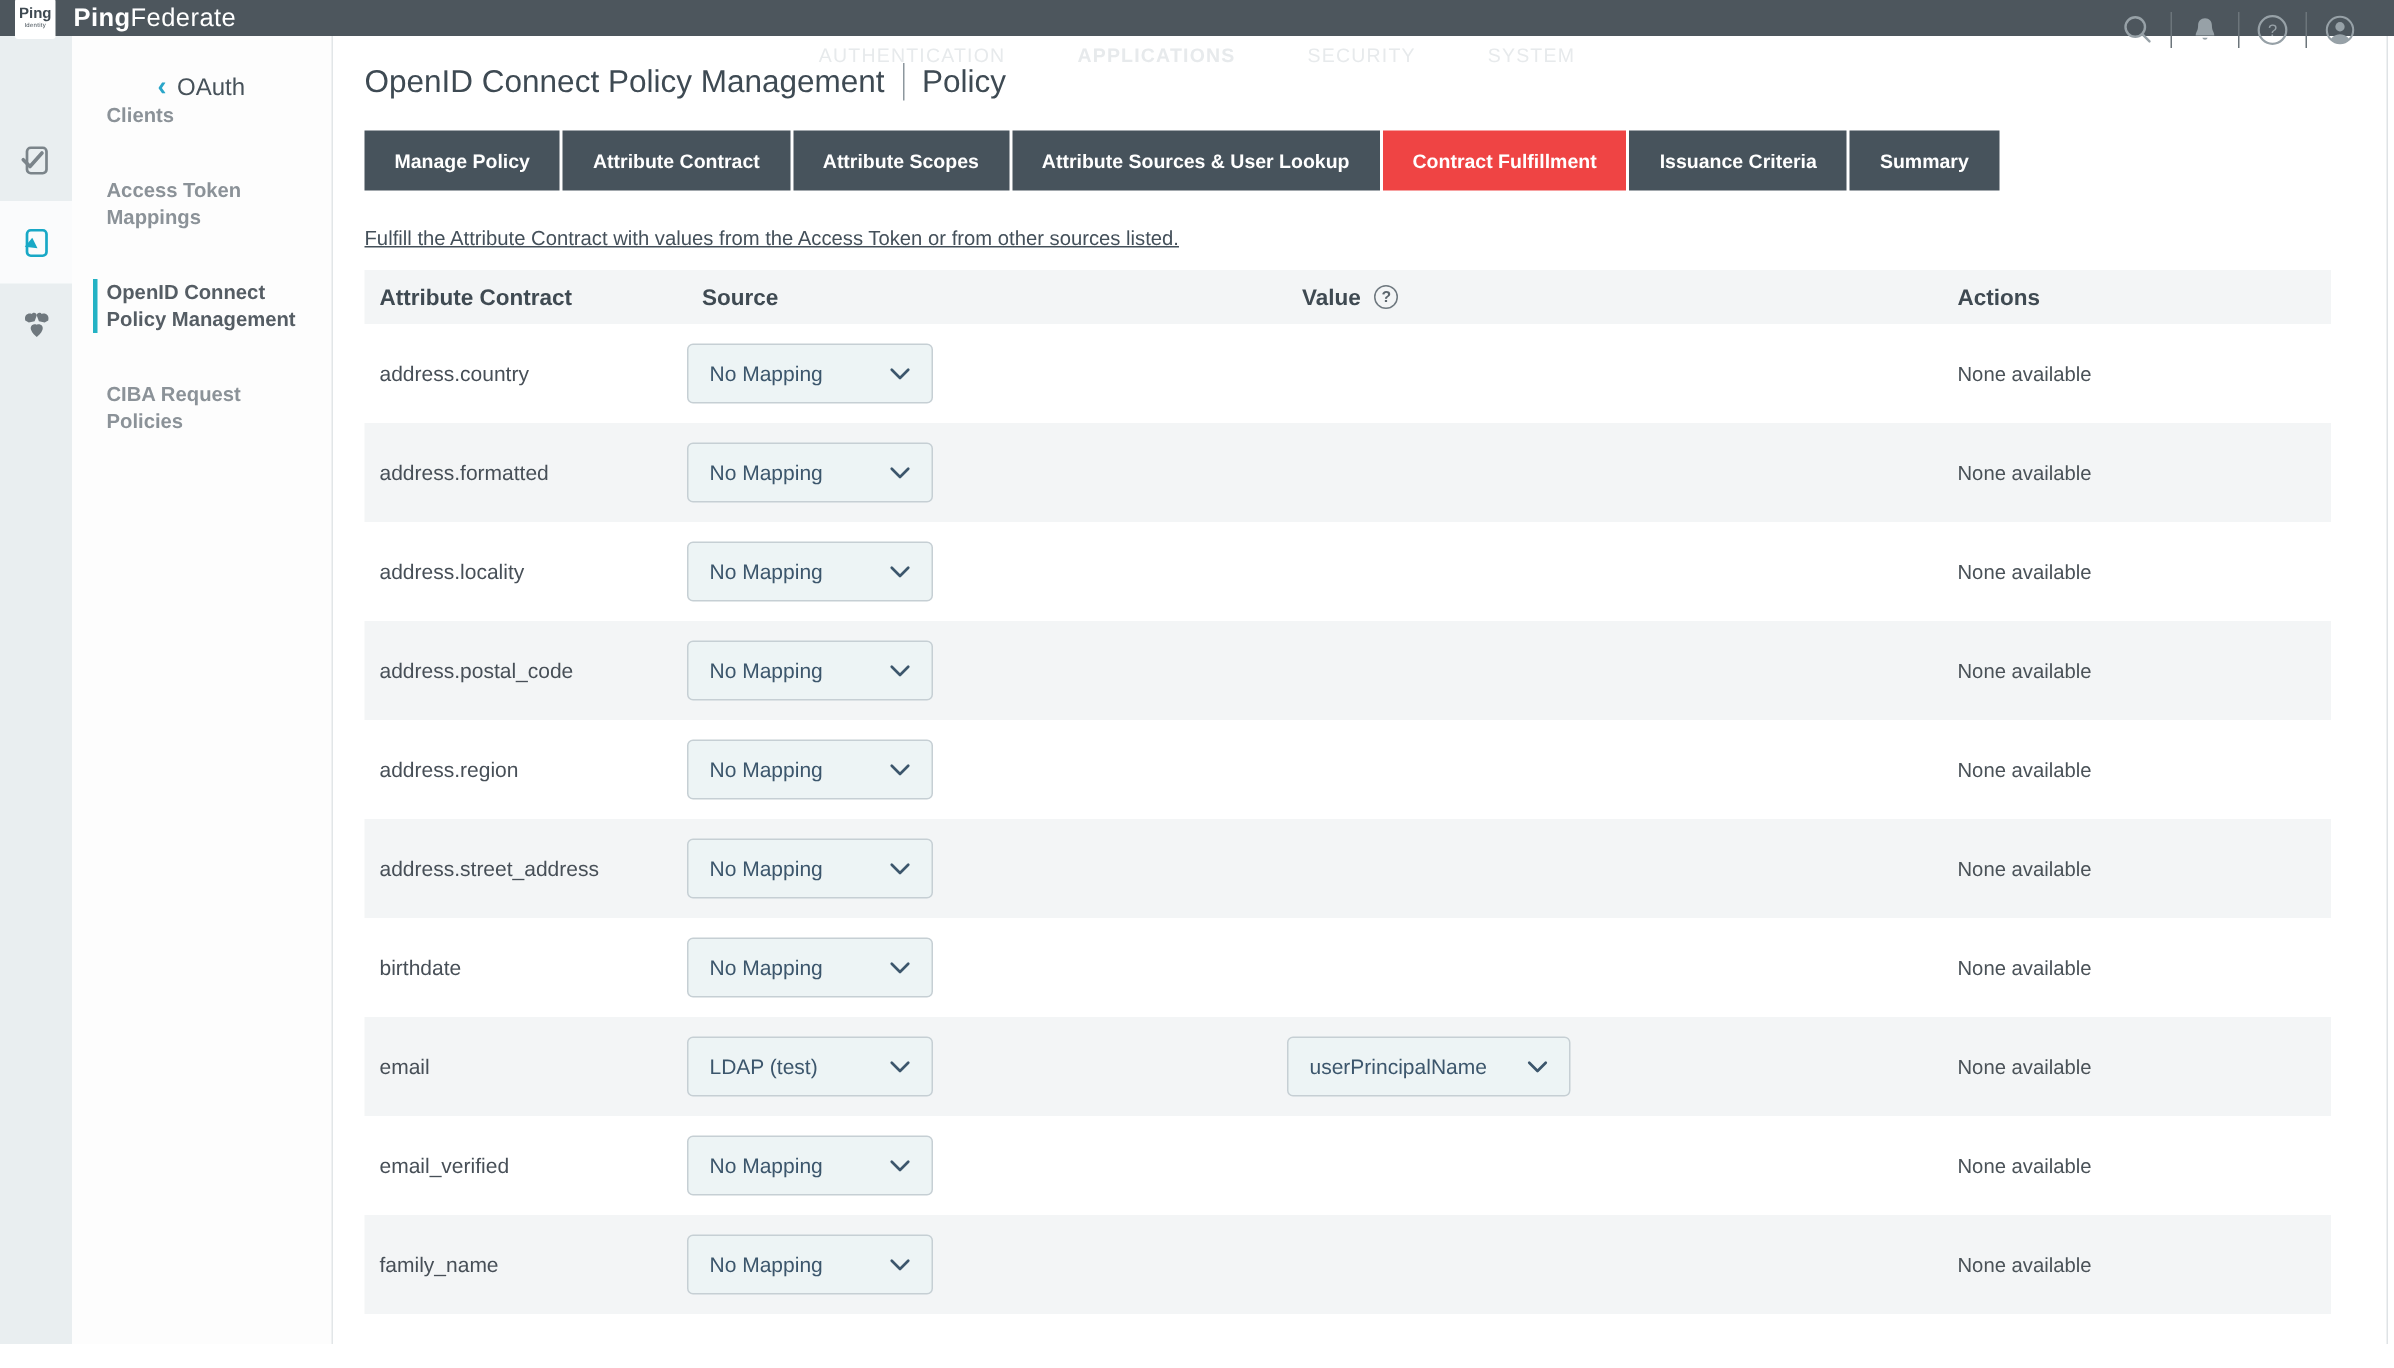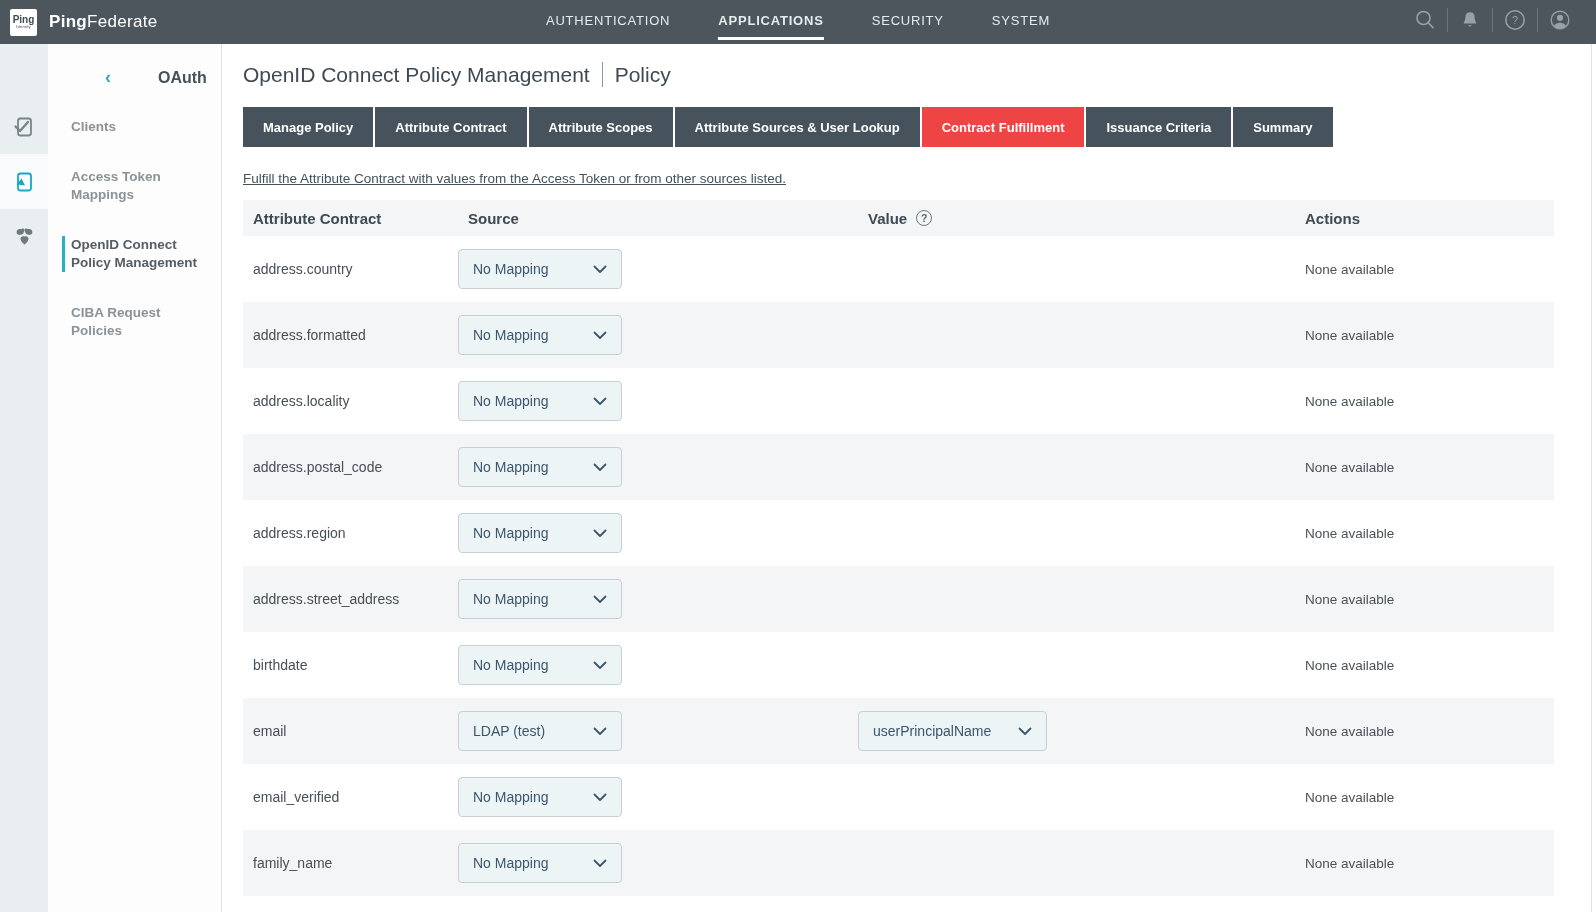--- a/index.html
+++ b/index.html
@@ -1,29 +1,29 @@
 <!DOCTYPE html>
 <html><head>
 <meta charset="utf-8">
 <style>
   * { margin:0; padding:0; box-sizing:border-box; }
   html,body { width:1596px; height:912px; overflow:hidden; background:#fff;
               font-family:"Liberation Sans", sans-serif; }
 
   
-  .topbar { height:44px; background:#4d565d; display:flex; align-items:center;
+  .topbar { height:24px; background:#4d565d; display:flex; align-items:center;
             position:relative; color:#fff; }
   .logo-box { width:27px; height:27px; background:#fff; border-radius:2px;
               margin-left:10px; display:flex; flex-direction:column;
               align-items:center; justify-content:center; line-height:1; }
   .logo-box .lg1 { color:#3f4a52; font-weight:bold; font-size:10px; }
   .logo-box .lg2 { color:#3f4a52; font-size:4px; letter-spacing:.2px; }
   .brand { margin-left:12px; font-size:17px; letter-spacing:.3px; color:#fff; }
   .brand b { font-weight:bold; }
-  .topnav { position:absolute; left:50%; top:0; height:40px; transform:translateX(-50%);
+  .topnav { position:absolute; left:50%; top:16px; height:40px; transform:translateX(-50%);
             display:flex; align-items:stretch; gap:48px; }
   .nav-item { display:flex; align-items:center; font-size:13px; color:#e7eaec;
               letter-spacing:.8px; cursor:pointer; border-bottom:3px solid transparent;
               border-top:3px solid transparent; }
   .nav-item.active { font-weight:bold; border-bottom-color:#fff; }
   .top-icons { position:absolute; right:14px; top:0; height:40px; display:flex;
                align-items:center; gap:0; }
   .tico { width:22px; height:22px; margin:0 11px; cursor:pointer; display:flex;
           align-items:center; justify-content:center; }
   .tdiv { width:1px; height:24px; background:#6c757b; }
@@ -36,22 +36,22 @@
   .rail { width:48px; background:#e9eef0; flex:none; padding-top:55px; }
   .rail-cell { height:55px; display:flex; align-items:center; justify-content:center;
                cursor:pointer; }
   .rail-cell.active { background:#fafbfc; }
 
   
   .sidebar { width:174px; flex:none; background:#fdfdfd; border-right:1px solid #e2e6e8;
              padding-top:23px; }
   .side-back { display:flex; align-items:baseline; padding-left:57px; cursor:pointer; }
   .side-back .chev { color:#2aa6c9; font-size:18px; margin-right:7px; font-weight:bold; }
-  .side-back .lbl { color:#47525a; font-size:16px; font-weight:bold;margin-left:40px; }
-  .side-nav { margin-top:30px; }
+  .side-back .lbl { color:#47525a; font-size:16px; font-weight:normal; }
+  .side-nav { }
   .side-item { padding:0 14px 0 23px; margin-bottom:32px; font-size:13.5px;
                font-weight:bold; color:#8b9298; line-height:18px; cursor:pointer; }
   .side-item.selected { color:#555d64; margin-left:14px; padding-left:6px;
                         border-left:3px solid #24b2c4; }
 
   
   .main { flex:1; padding:0 42px 0 21px; position:relative; }
   .edge-line { position:absolute; top:0; right:4px; width:1px; height:872px; background:#dfe3e6; }
 
   .page-title { margin-top:18px; display:flex; align-items:center; font-size:21px;

